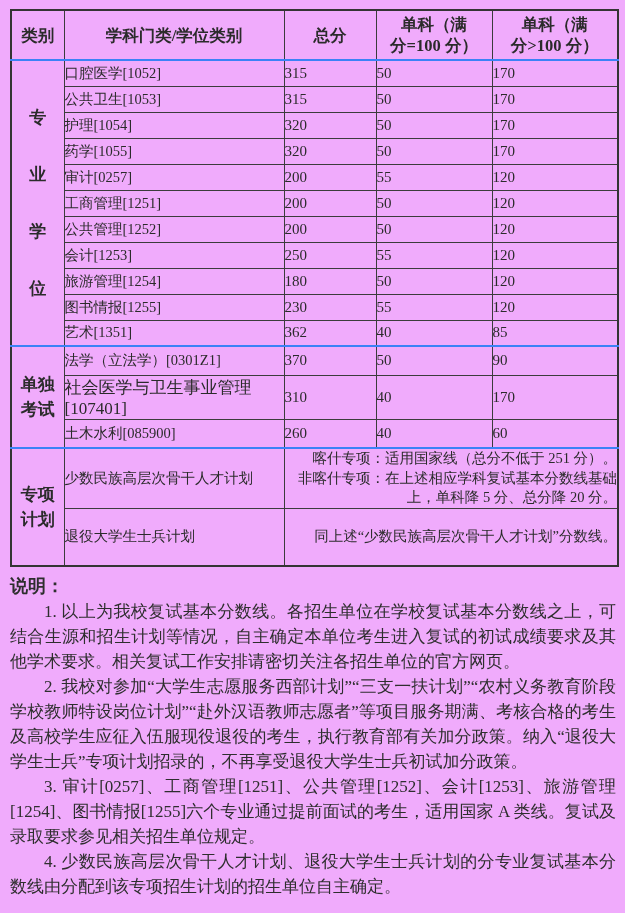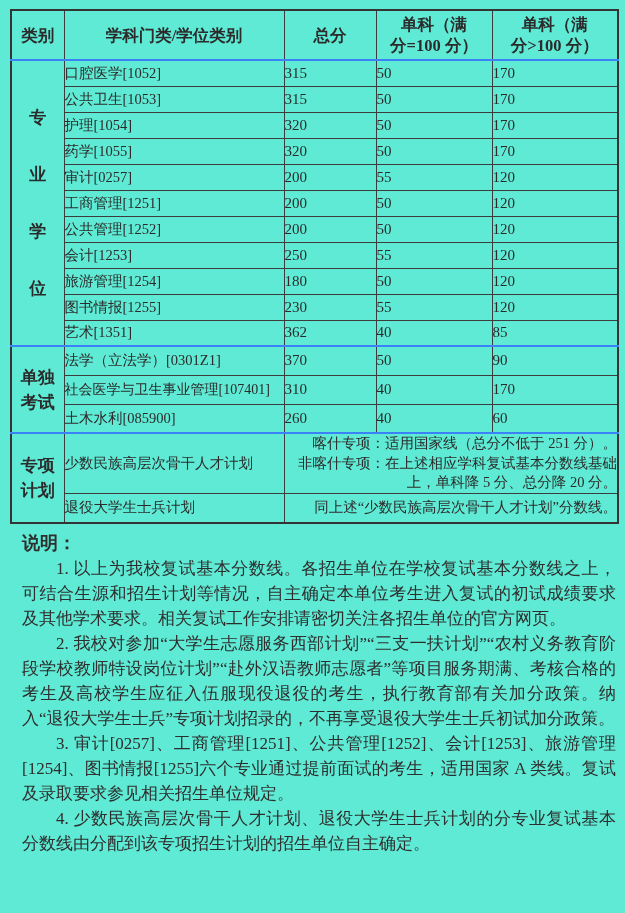--- a/index.html
+++ b/index.html
@@ -6,21 +6,21 @@
     margin: 0;
     padding: 0;
     background: #ffffff;
     font-family: "Liberation Serif", "DejaVu Serif", serif;
     color: #262626;
   }
   .page {
     position: relative;
     width: 625px;
     height: 913px;
-    background: #5eead4;
+    background: #f0abfc;
     overflow: hidden;
   }
   
   table.scores {
     border-collapse: collapse;
     table-layout: fixed;
     width: 607px;
     margin: 9px 8px 0 10px;
     border: 2px solid #343434;
   }
@@ -51,39 +51,39 @@
     vertical-align: middle;
   }
   td.cat-tall { line-height: 57px; }
   td.cat-two  { line-height: 25px; }
   td.name {
     text-align: left;
     padding-left: 8px;
     font-size: 14.5px;
     vertical-align: middle;
   }
-  td.name-sm { font-size: 14px; }
+  td.name-sm { font-size: 17px; }
   td.num {
     text-align: left;
     font-size: 15px;
     vertical-align: middle;
   }
   td.note {
     text-align: right;
     font-size: 14.5px;
     line-height: 19.5px;
     padding: 5px 7px 5px 7px;
     white-space: pre-line;
     vertical-align: middle;
   }
   tr.r-note1 { height: 58px; }
-  tr.r-note2 { height: 30px; }
+  tr.r-note2 { height: 58px; }
   
   .notes {
-    padding: 7px 9px 0 22px;
+    padding: 7px 9px 0 10px;
     color: #2e2e2e;
   }
   .notes-heading {
     font-weight: bold;
     font-size: 18px;
     line-height: 25px;
   }
   .notes p {
     margin: 0;
     font-size: 17px;

